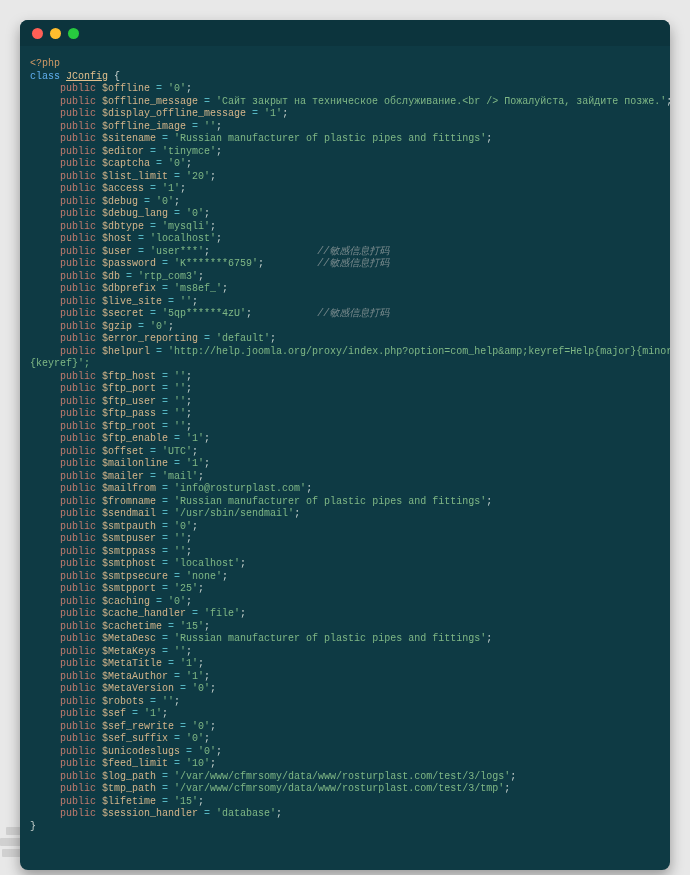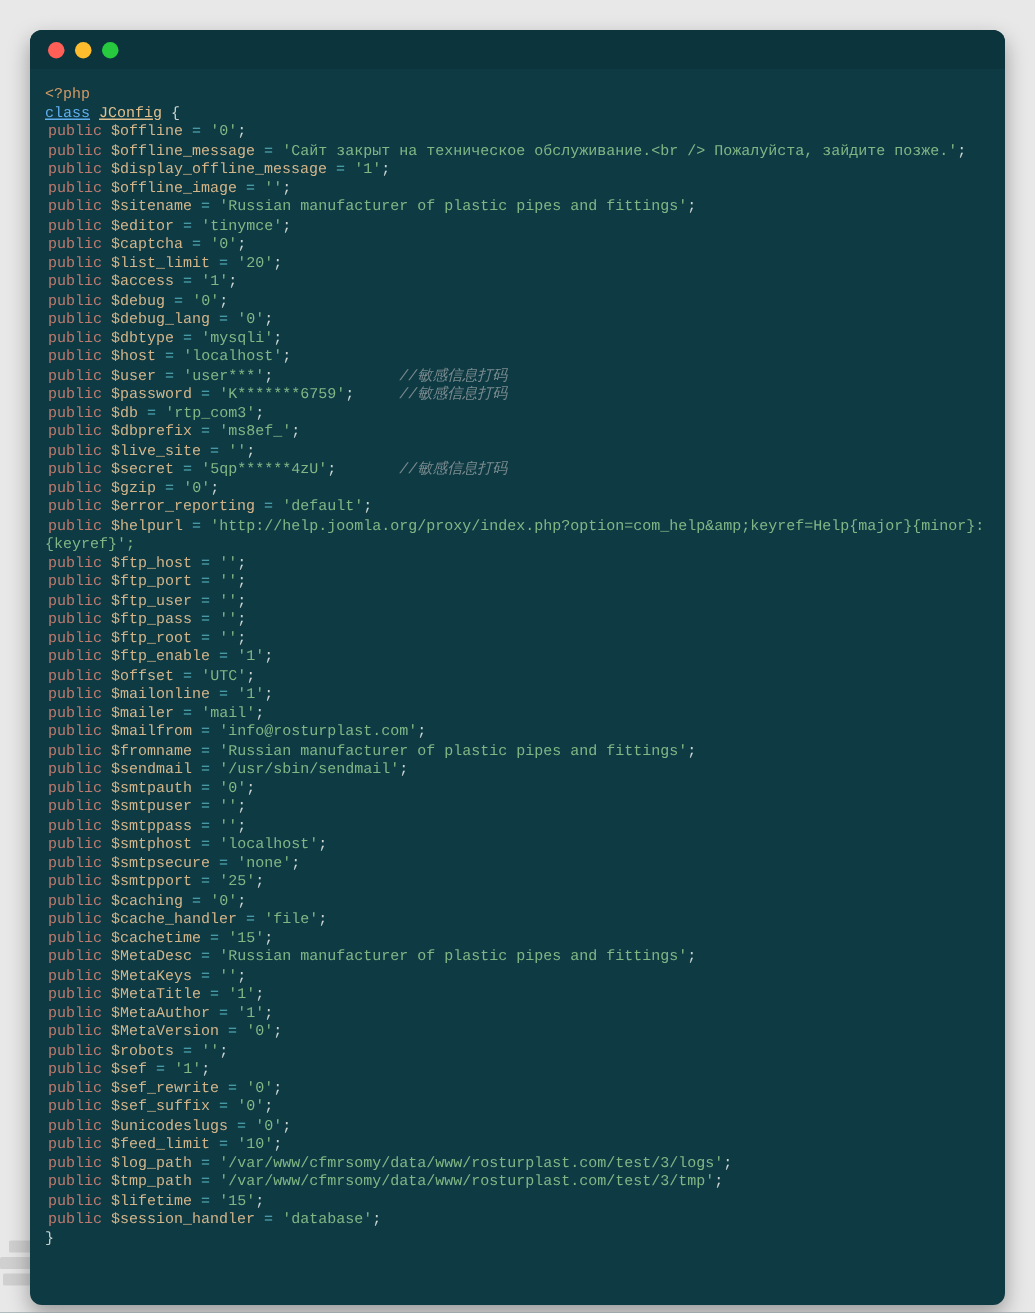--- a/index.html
+++ b/index.html
@@ -63,29 +63,29 @@
 
   .code {
     padding: 12px 0 0 0;
     font-size: 10px;
     line-height: 12.5px;
     white-space: pre;
     color: #c9d4d0;
   }
   .line { padding: 0 10px; }
   .tok-tag   { color: #d19a66; }  
-  .tok-kw    { color: #61afef; text-decoration: underline; }  
+  .tok-kw    { color: #61afef; }  
   .tok-class { color: #e2c08d; text-decoration: underline; }  
   .tok-punc  { color: #c9d4d0; }
   .tok-mod   { color: #c07a6d; }  
   .tok-var   { color: #d3b58a; }  
   .tok-op    { color: #56b6c2; }  
   .tok-str   { color: #7fb785; }  
-  .tok-cmt   { color: #7a8b8e; font-style: italic; }
-  .ind1 { padding-left: 12px; }
+  .tok-cmt   { color: #7a8b8e; font-style: italic; margin-left: 23px; }
+  .ind1 { padding-left: 40px; }
 </style>
 </head>
 <body>
 
 <div class="watermark">
   <div class="wm-icon">
     <div></div>
       <div></div>
       <div></div>
   </div>

